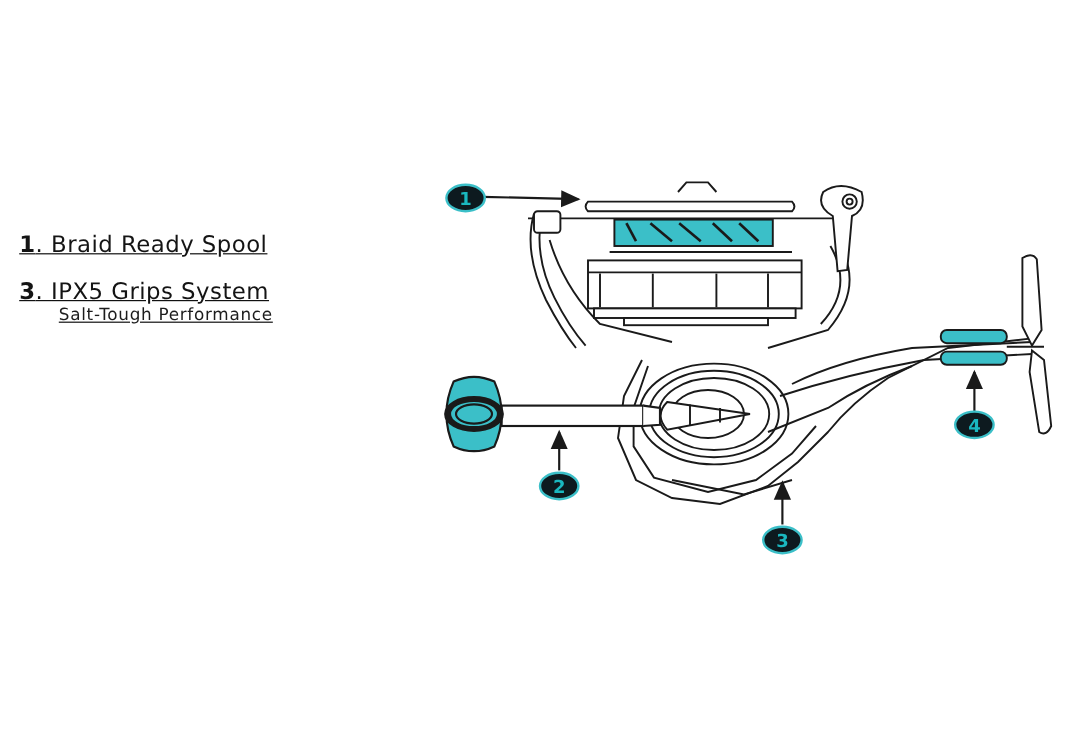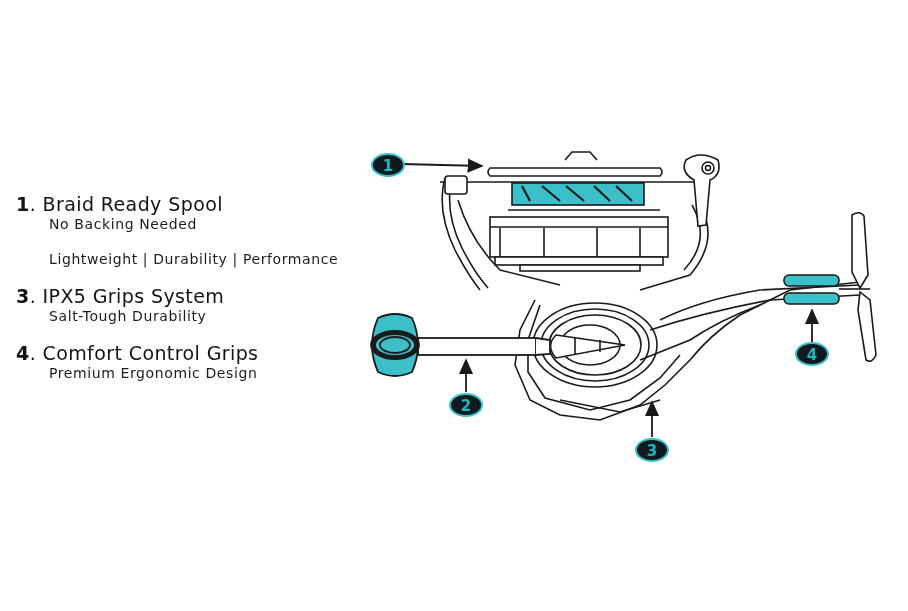--- a/index.html
+++ b/index.html
@@ -1,51 +1,43 @@
 <!DOCTYPE html>
 <html><head>
   <meta charset="utf-8">
   <style>
     html, body { margin: 0; padding: 0; }
     body {
       width: 908px; height: 611px; background: #ffffff; position: relative; overflow: hidden;
       font-family: "DejaVu Sans", "Liberation Sans", sans-serif; color: #111;
     }
     .features { position: absolute; left: 16px; top: 193px; }
-    .feature { margin-bottom: 17px; }
+    .feature { margin-bottom: 17px; text-decoration: underline; }
     .feature-title { font-size: 19px; line-height: 22px; letter-spacing: 0.4px; color: #141414; }
     .feature-title .num { font-weight: bold; }
     .feature-sub { font-size: 14px; line-height: 18px; margin-left: 33px; letter-spacing: 0.6px; color: #1c1c1c; }
     svg.diagram { position: absolute; left: 0; top: 0; }
     .badge-text { font-family: "DejaVu Sans", sans-serif; font-weight: bold; font-size: 15px; fill: #1ab8c0; }
   </style>
 </head>
 <body>
 
 <div class="features">
   <div class="feature">
     <div class="feature-title">
       <span class="num">1</span>. <span>Braid Ready Spool</span>
     </div>
-    <div class="feature-sub">No Backing Needed</div>
   </div>
   <div class="feature">
-    <div class="feature-sub">Lightweight | Durability | Performance</div>
   </div>
   <div class="feature">
     <div class="feature-title">
       <span class="num">3</span>. <span>IPX5 Grips System</span>
     </div>
-    <div class="feature-sub">Salt-Tough Durability</div>
-  </div>
-  <div class="feature">
-    <div class="feature-title">
-      <span class="num">4</span>. <span>Comfort Control Grips</span>
-    </div>
-    <div class="feature-sub">Premium Ergonomic Design</div>
+    <div class="feature-sub">Salt-Tough Performance</div>
   </div>
 </div>
 
 <svg class="diagram" width="908" height="611" viewBox="0 0 908 611">
   <defs>
     <marker id="arrow" markerWidth="10" markerHeight="10" refX="8" refY="5" orient="auto">
       <path d="M0,1 L9,5 L0,9 Z" fill="#1a1a1a"></path>
     </marker>
   </defs>
 

